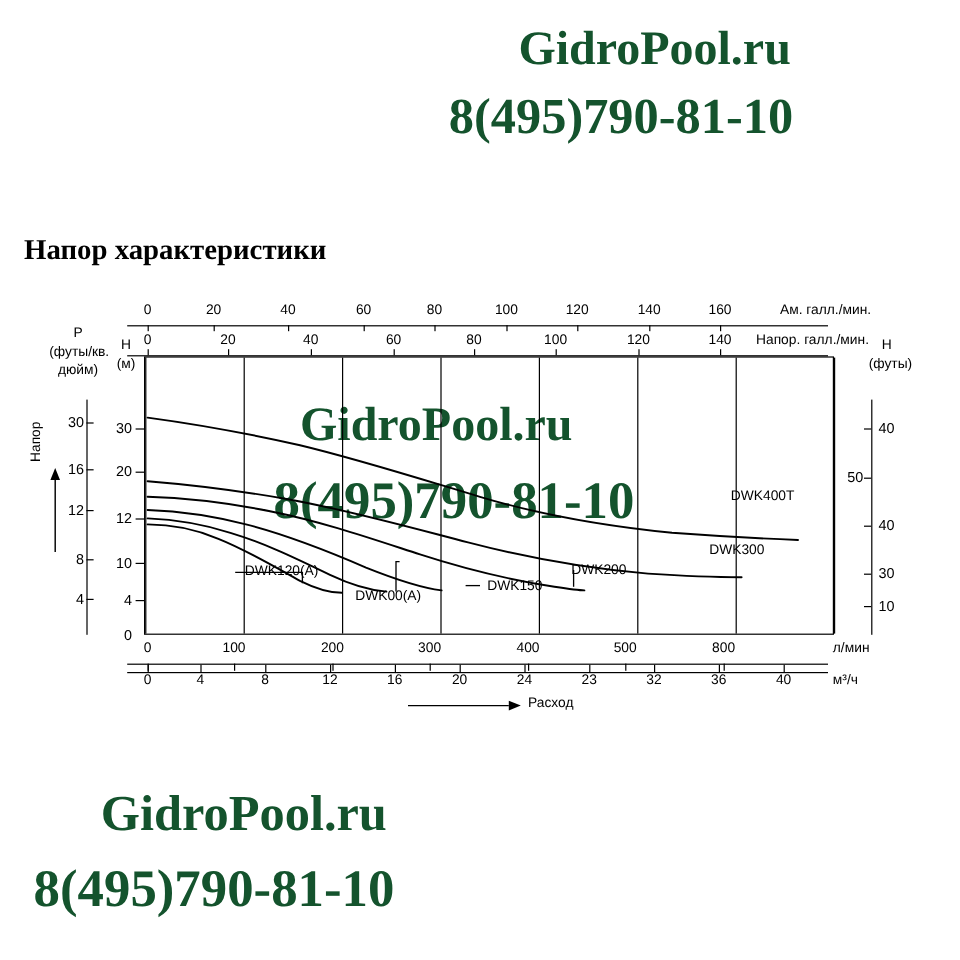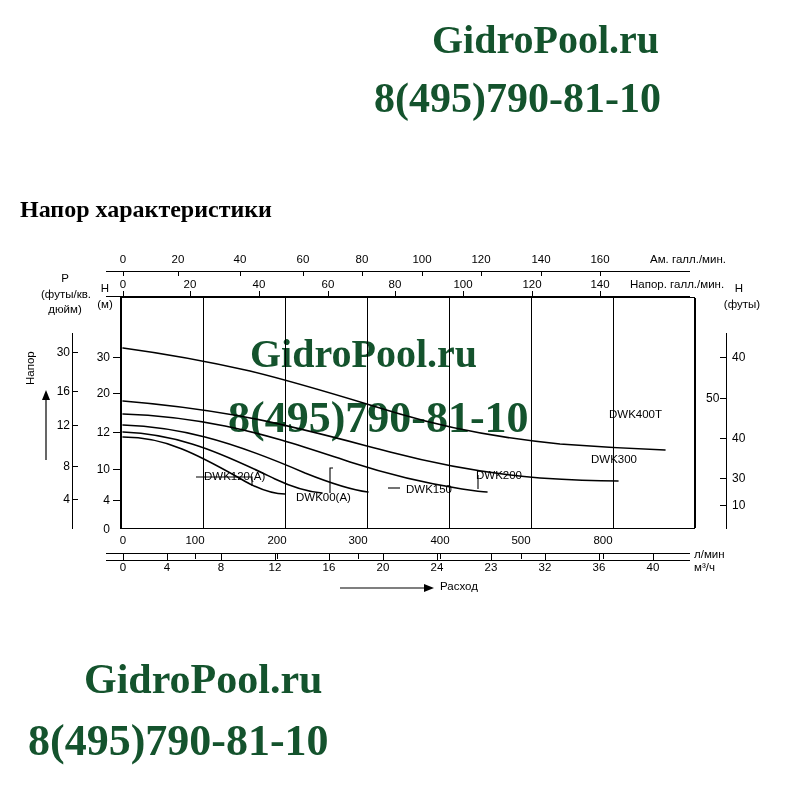--- a/index.html
+++ b/index.html
@@ -202,21 +202,21 @@
 <div id="napor-label">Напор</div>
 
 <div class="axis-row" style="left:0;top:534px;width:800px">
   <span class="tick-lab" style="left:123px">0</span>
   <span class="tick-lab" style="left:195px">100</span>
   <span class="tick-lab" style="left:277px">200</span>
   <span class="tick-lab" style="left:358px">300</span>
   <span class="tick-lab" style="left:440px">400</span>
   <span class="tick-lab" style="left:521px">500</span>
   <span class="tick-lab" style="left:603px">800</span>
-  <span class="axis-name" style="left:694px;top:14px">л/мин</span>
+  <span class="axis-name" style="left:694px;top:0">л/мин</span>
 </div>
 <div class="axis-line" style="left:106px;top:553px;width:584px"></div>
 <div class="tickmark" style="left:123px;top:553px;height:6px"></div>
 <div class="tickmark" style="left:195px;top:553px;height:6px"></div>
 <div class="tickmark" style="left:277px;top:553px;height:6px"></div>
 <div class="tickmark" style="left:358px;top:553px;height:6px"></div>
 <div class="tickmark" style="left:440px;top:553px;height:6px"></div>
 <div class="tickmark" style="left:521px;top:553px;height:6px"></div>
 <div class="tickmark" style="left:603px;top:553px;height:6px"></div>
 

